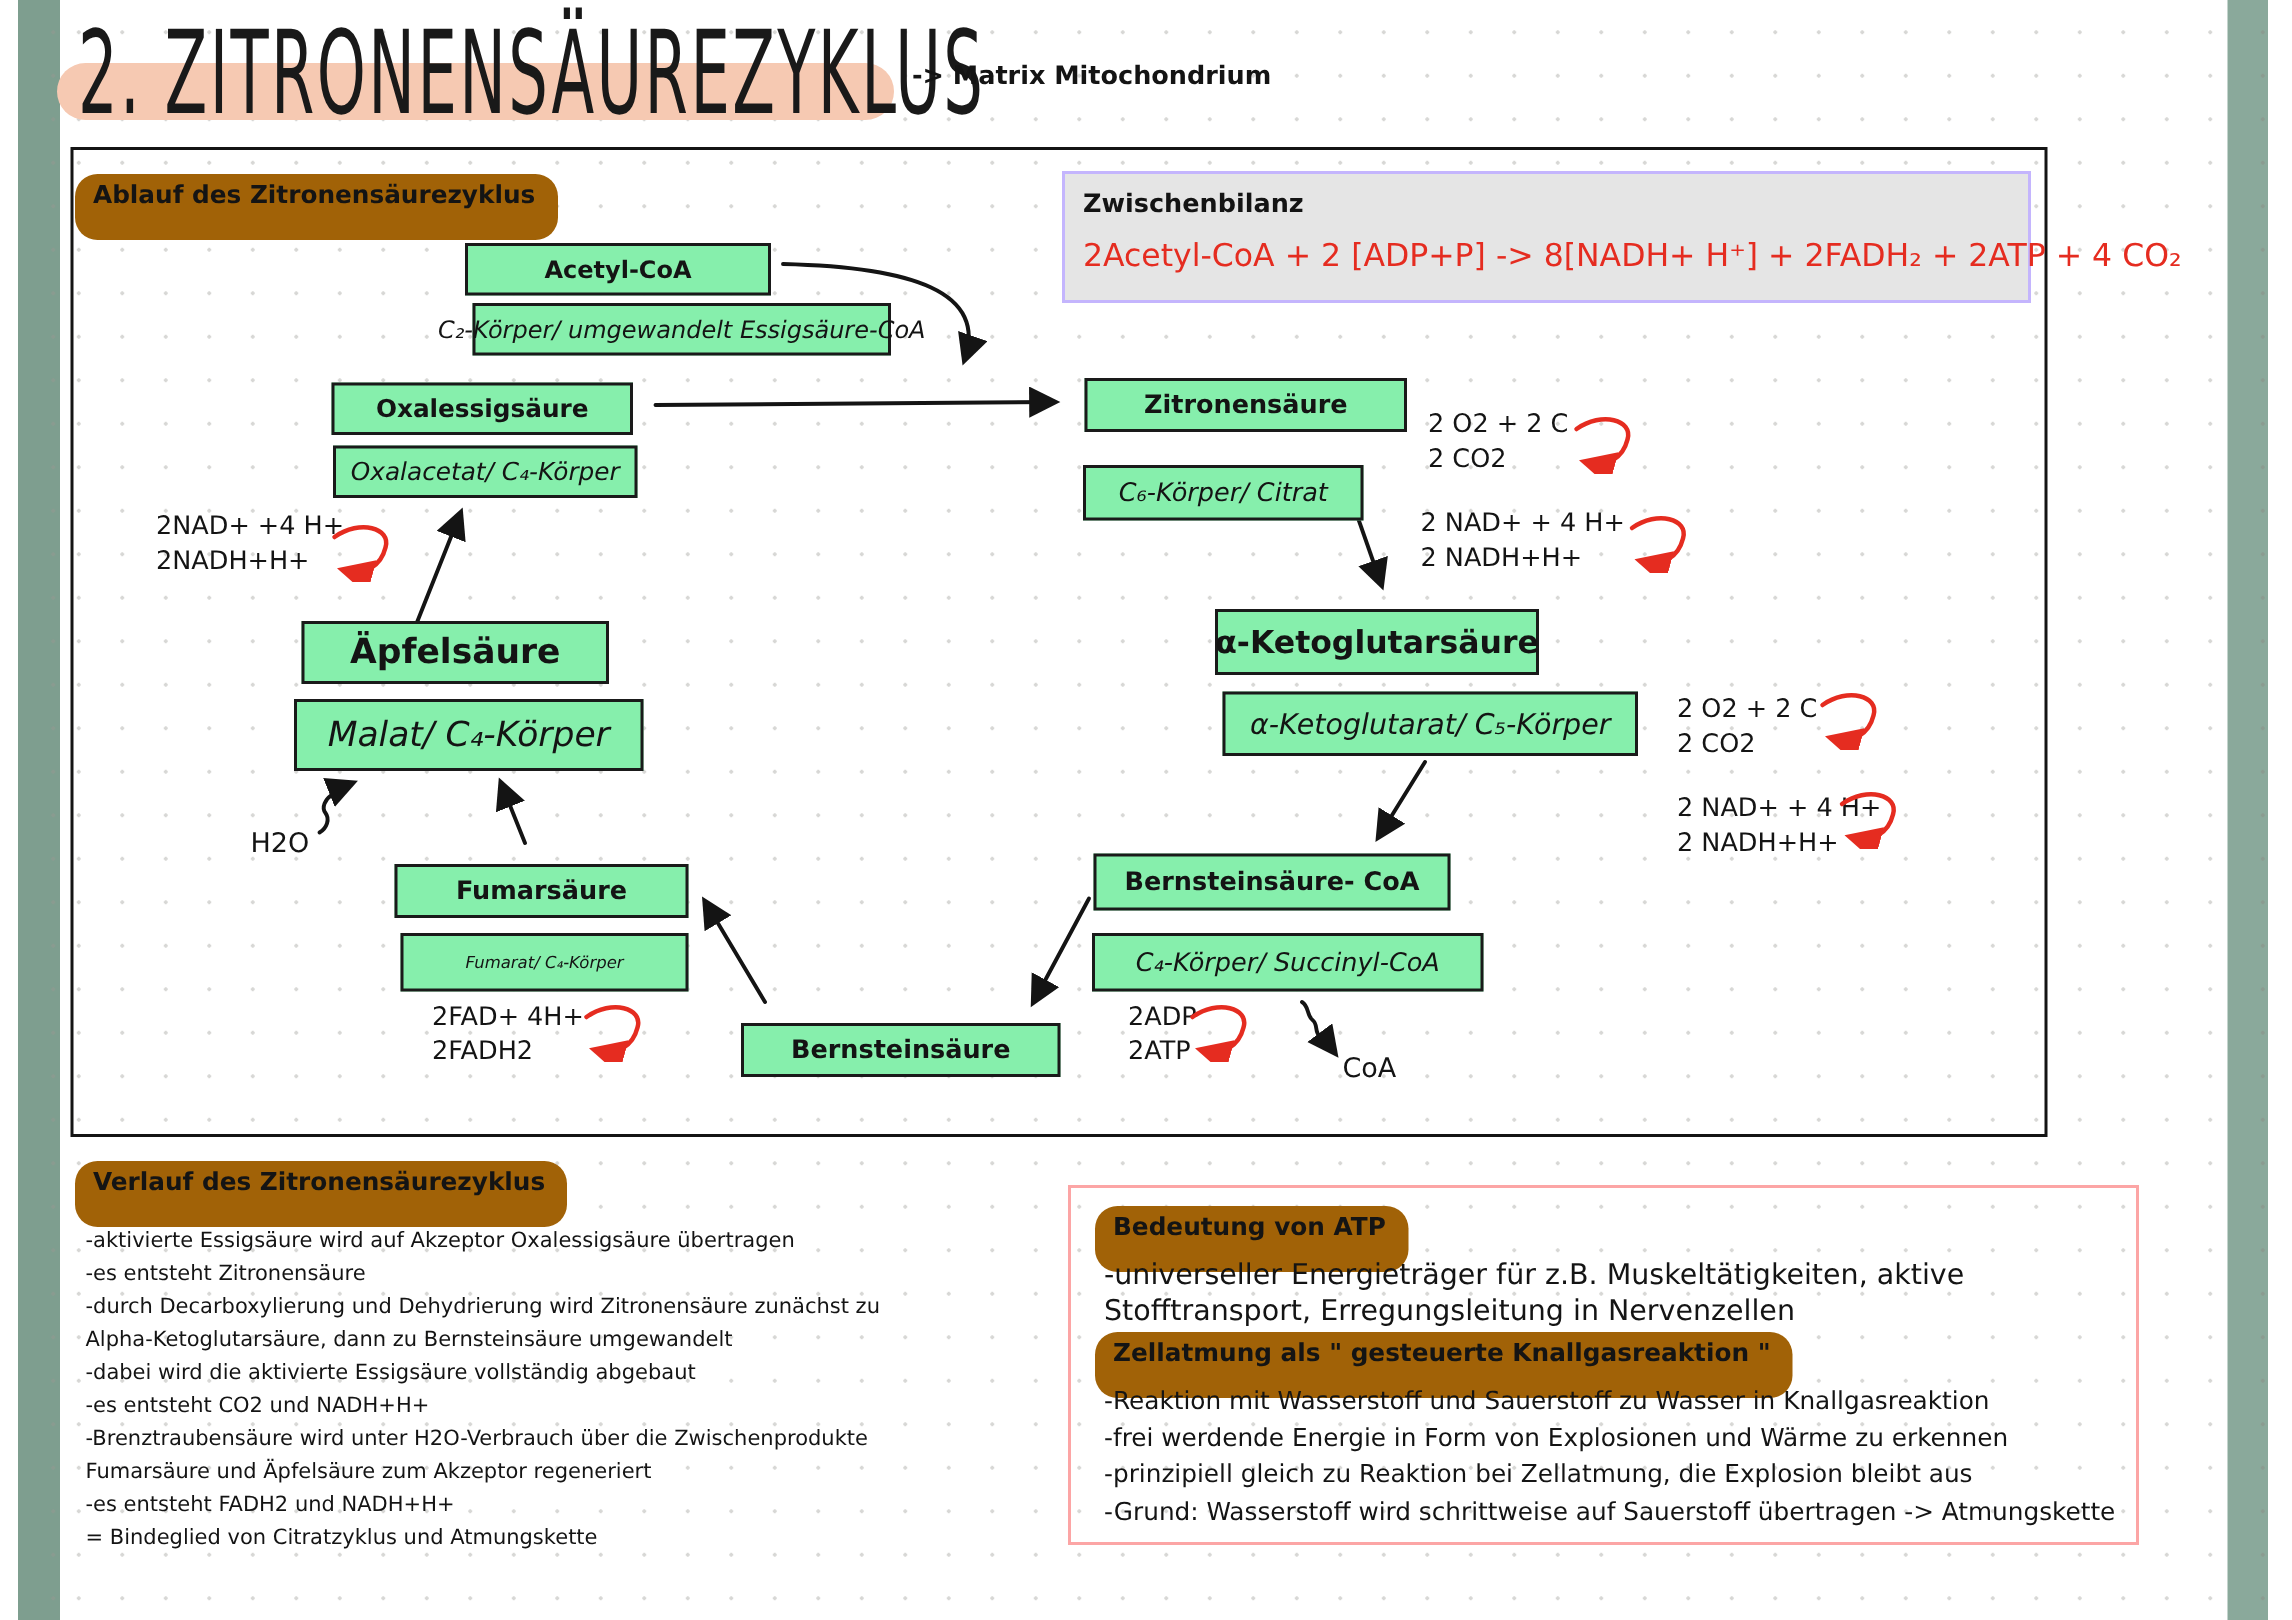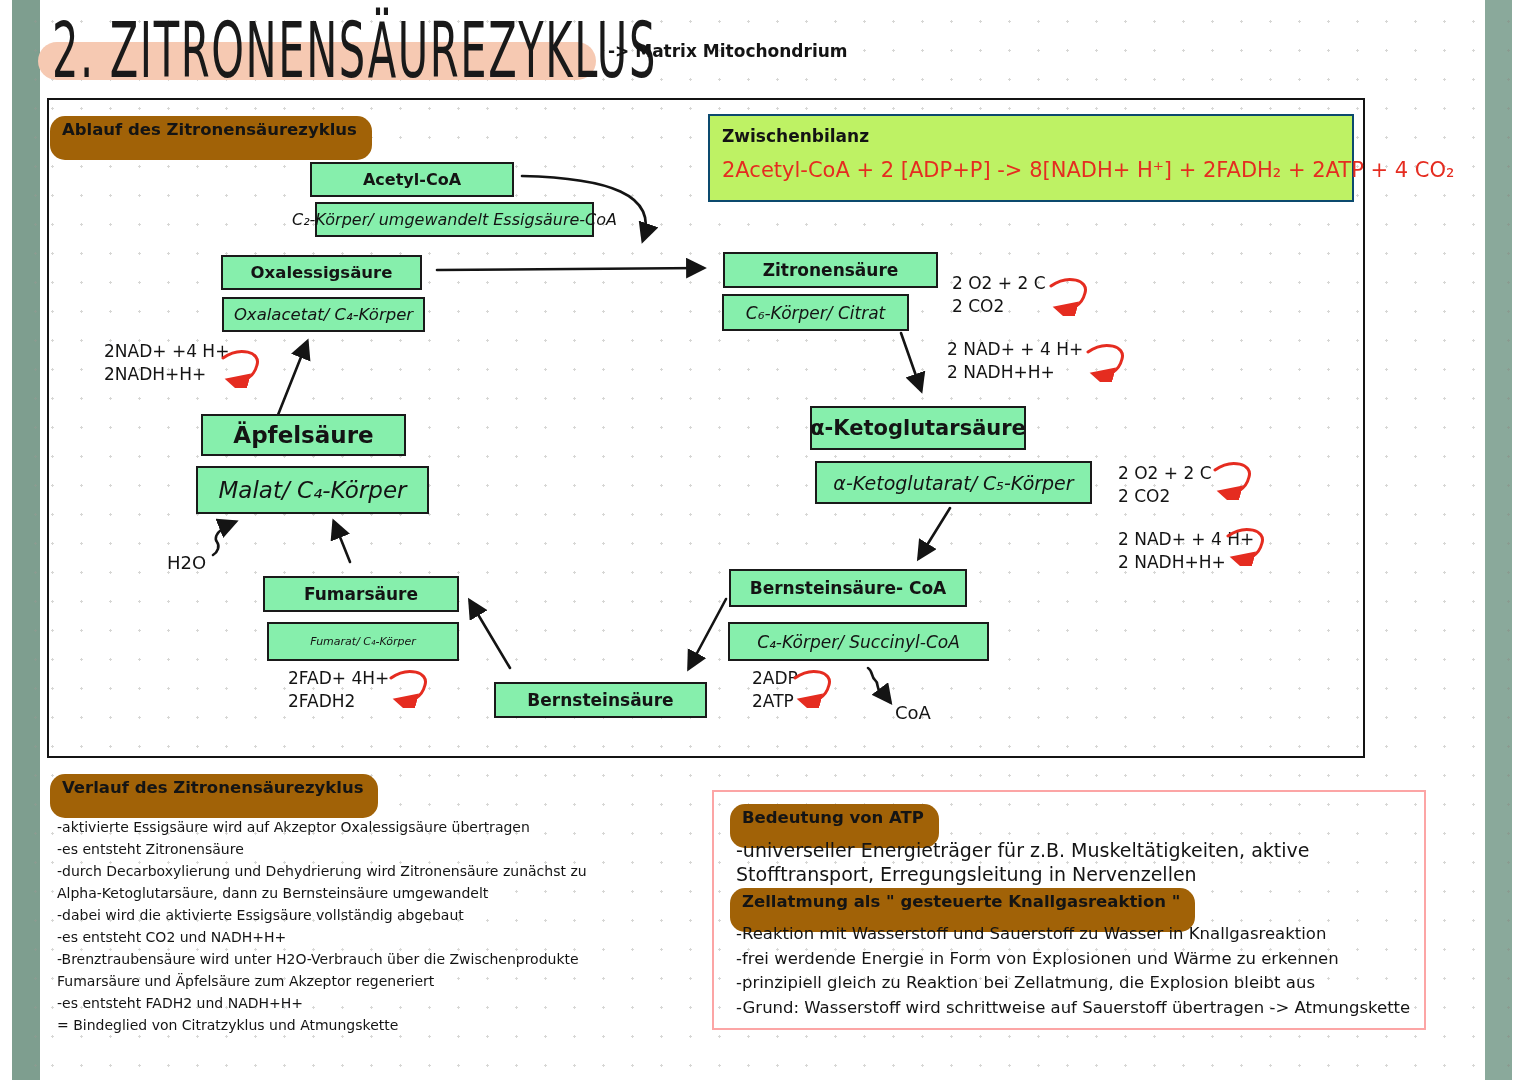--- a/index.html
+++ b/index.html
@@ -25,21 +25,21 @@
   #title-note{left:608px;top:41px;font-size:17px;font-weight:bold;}
 
   
   #diagram-frame{left:47px;top:98px;width:1314px;height:656px;border:2.5px solid #141414;}
 
   .pill{display:inline-block;background:#a16207;border-radius:15px;padding:4px 15px 21px 12px;
     font-size:16.5px;font-weight:bold;white-space:nowrap;}
 
   #ablauf-pill{left:50px;top:116px;}
 
-  #balance-box{left:708px;top:114px;width:642px;height:84px;border:2px solid #0c4a6e;background:#bef264;}
+  #balance-box{left:708px;top:114px;width:642px;height:84px;border:2px solid #c4b5fd;background:#e5e5e5;}
   #balance-heading{left:12px;top:10px;font-size:17px;font-weight:bold;position:absolute;}
   #balance-formula{left:12px;top:42px;font-size:21px;position:absolute;color:#e52c20;white-space:nowrap;}
 
   .node{border:2px solid #1a1a1a;background:#86efac;display:flex;align-items:center;justify-content:center;
     text-align:center;white-space:nowrap;}
   .node.main{font-weight:bold;}
   .node.alt{font-style:italic;}
 
   .hand{font-size:17px;line-height:23px;white-space:nowrap;}
   .hand2{font-size:18px;white-space:nowrap;}
@@ -102,21 +102,21 @@
   <div id="balance-formula">2Acetyl-CoA + 2 [ADP+P] -&gt; 8[NADH+ H⁺] + 2FADH₂ + 2ATP + 4 CO₂</div>
 </div>
 
 <div class="abs node main" style="left:310px;top:162px;width:200px;height:31px;font-size:16px;">Acetyl-CoA</div>
 <div class="abs node alt" style="left:315px;top:202px;width:275px;height:31px;font-size:16px;">C₂-Körper/ umgewandelt Essigsäure-CoA</div>
 
 <div class="abs node main" style="left:221px;top:255px;width:197px;height:31px;font-size:16.5px;">Oxalessigsäure</div>
 <div class="abs node alt" style="left:222px;top:297px;width:199px;height:31px;font-size:16.5px;">Oxalacetat/ C₄-Körper</div>
 
 <div class="abs node main" style="left:723px;top:252px;width:211px;height:32px;font-size:17px;">Zitronensäure</div>
-<div class="abs node alt" style="left:722px;top:294px;width:183px;height:33px;font-size:17px;">C₆-Körper/ Citrat</div>
+<div class="abs node alt" style="left:722px;top:310px;width:183px;height:33px;font-size:17px;">C₆-Körper/ Citrat</div>
 
 <div class="abs node main" style="left:201px;top:414px;width:201px;height:38px;font-size:23px;">Äpfelsäure</div>
 <div class="abs node alt" style="left:196px;top:466px;width:229px;height:44px;font-size:23px;">Malat/ C₄-Körper</div>
 
 <div class="abs node main" style="left:810px;top:406px;width:212px;height:40px;font-size:21px;">α-Ketoglutarsäure</div>
 <div class="abs node alt" style="left:815px;top:461px;width:273px;height:39px;font-size:19px;">α-Ketoglutarat/ C₅-Körper</div>
 
 <div class="abs node main" style="left:729px;top:569px;width:234px;height:34px;font-size:17px;">Bernsteinsäure- CoA</div>
 <div class="abs node alt" style="left:728px;top:622px;width:257px;height:35px;font-size:17px;">C₄-Körper/ Succinyl-CoA</div>
 

